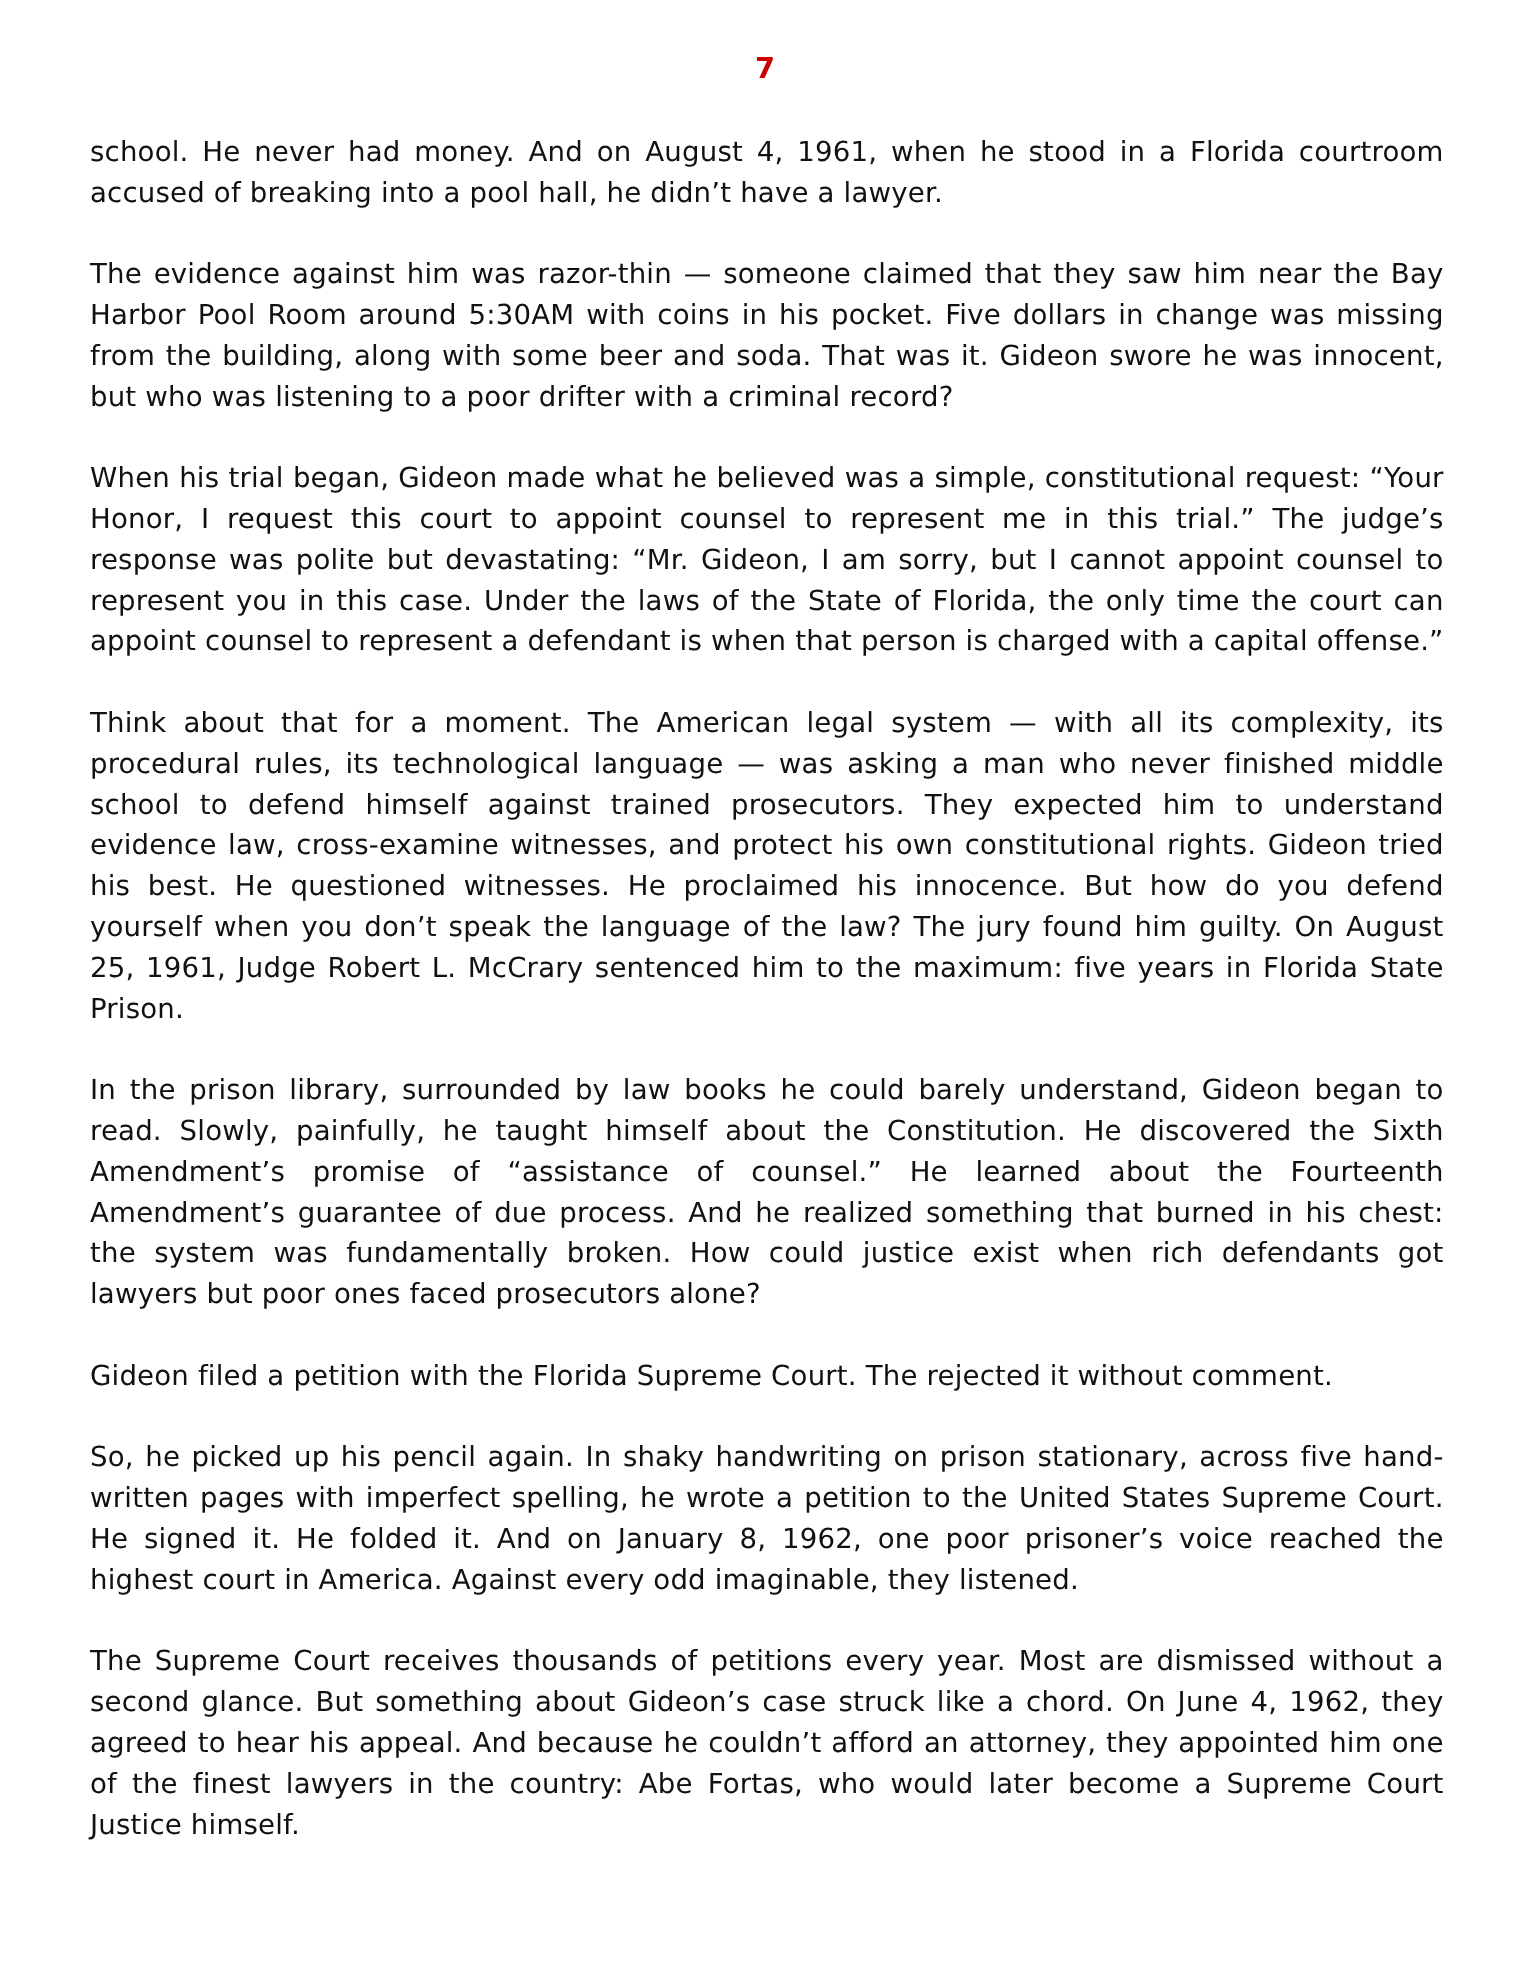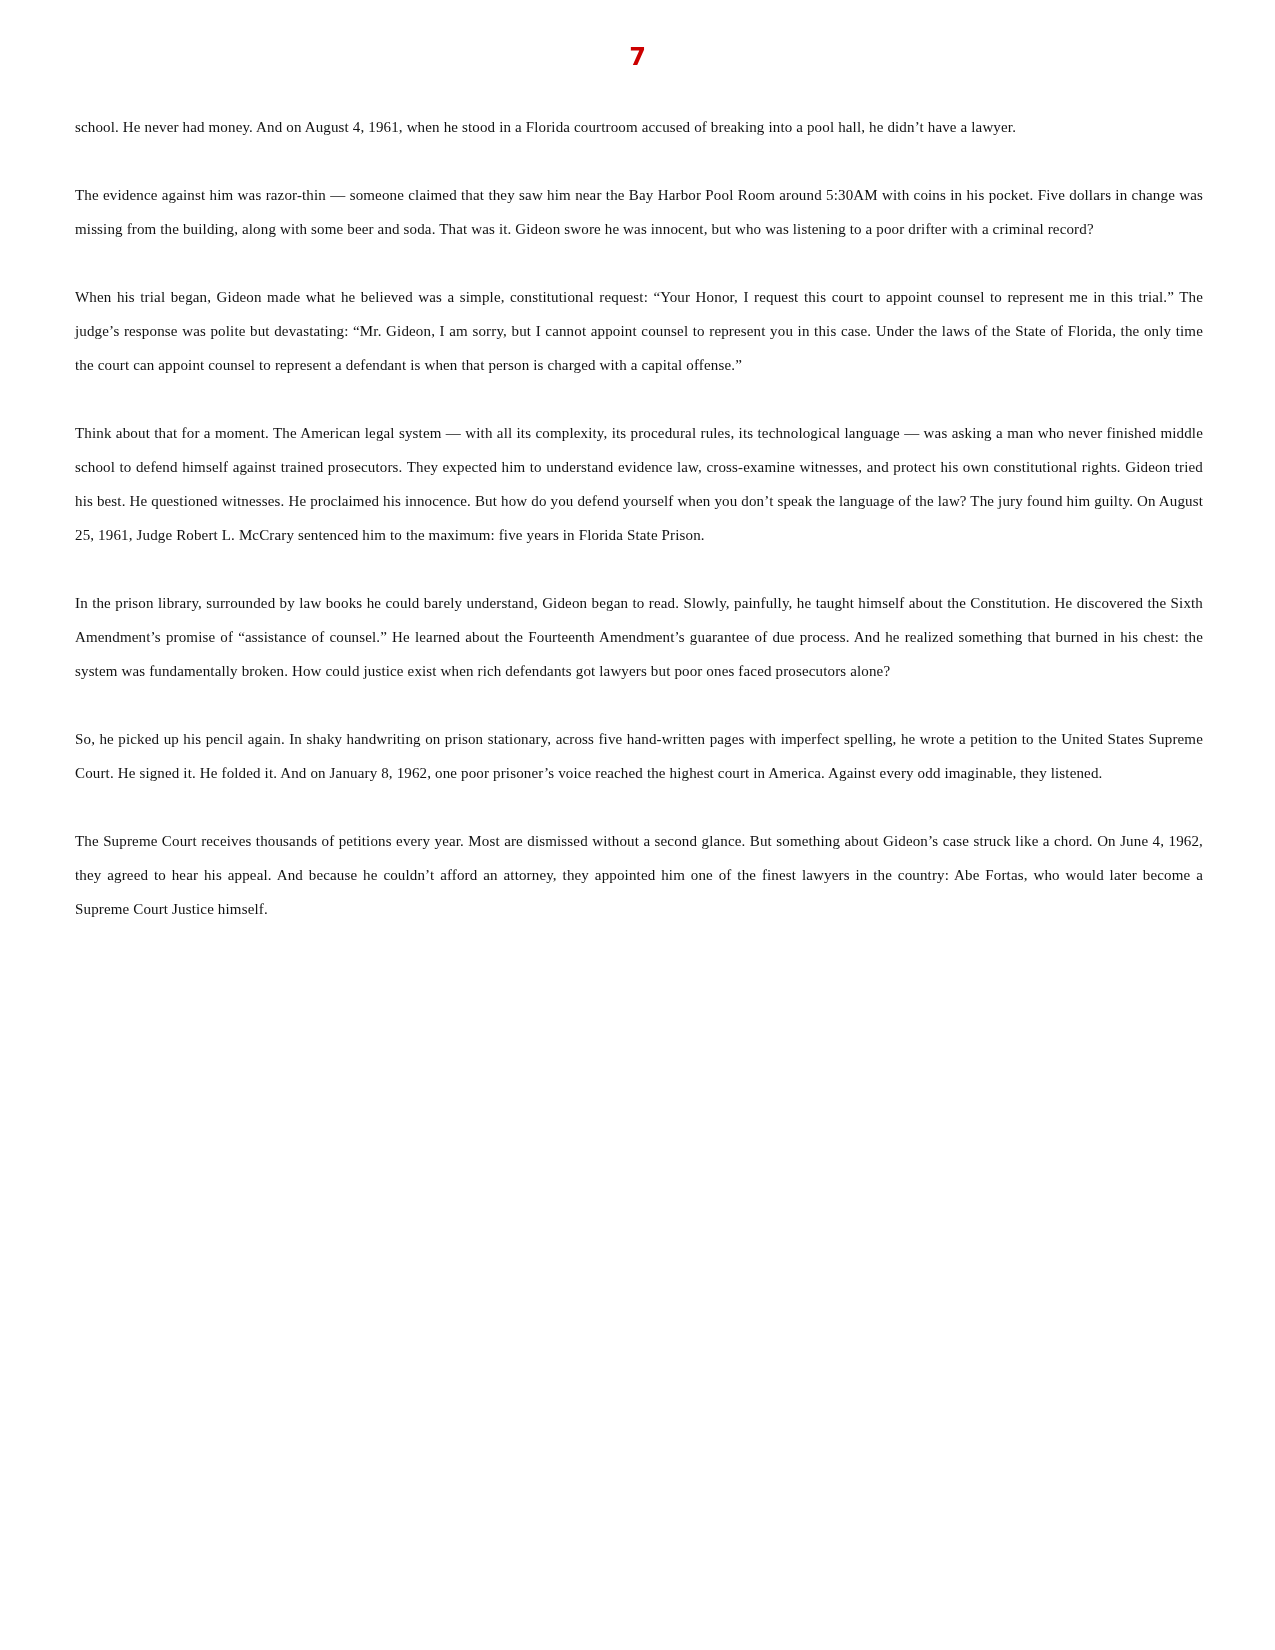--- a/index.html
+++ b/index.html
@@ -28,34 +28,34 @@
       line-height: 30px;
     }
     .content {
       position: absolute;
       top: 110px;
       left: 75px;
       width: 1128px;
     }
     .para {
       margin: 0 0 34px 0;
-      font-size: 15px;
+      font-size: 23px;
       line-height: 34px;
       text-align: justify;
       letter-spacing: 0.15px;
       word-spacing: 0px;
-      font-family: Liberation Serif, serif;
     }
   </style>
 </head>
 <body>
 
 <div class="page-number">7</div>
 
 <div class="content">
   <p class="para">school. He never had money. And on August 4, 1961, when he stood in a Florida courtroom accused of breaking into a pool hall, he didn’t have a lawyer.</p>
   <p class="para">The evidence against him was razor-thin — someone claimed that they saw him near the Bay Harbor Pool Room around 5:30AM with coins in his pocket. Five dollars in change was missing from the building, along with some beer and soda. That was it. Gideon swore he was innocent, but who was listening to a poor drifter with a criminal record?</p>
   <p class="para">When his trial began, Gideon made what he believed was a simple, constitutional request: “Your Honor, I request this court to appoint counsel to represent me in this trial.” The judge’s response was polite but devastating: “Mr. Gideon, I am sorry, but I cannot appoint counsel to represent you in this case. Under the laws of the State of Florida, the only time the court can appoint counsel to represent a defendant is when that person is charged with a capital offense.”</p>
   <p class="para">Think about that for a moment. The American legal system — with all its complexity, its procedural rules, its technological language — was asking a man who never finished middle school to defend himself against trained prosecutors. They expected him to understand evidence law, cross-examine witnesses, and protect his own constitutional rights. Gideon tried his best. He questioned witnesses. He proclaimed his innocence. But how do you defend yourself when you don’t speak the language of the law? The jury found him guilty. On August 25, 1961, Judge Robert L. McCrary sentenced him to the maximum: five years in Florida State Prison.</p>
   <p class="para">In the prison library, surrounded by law books he could barely understand, Gideon began to read. Slowly, painfully, he taught himself about the Constitution. He discovered the Sixth Amendment’s promise of “assistance of counsel.” He learned about the Fourteenth Amendment’s guarantee of due process. And he realized something that burned in his chest: the system was fundamentally broken. How could justice exist when rich defendants got lawyers but poor ones faced prosecutors alone?</p>
+  <p class="para">Gideon filed a petition with the Florida Supreme Court. The rejected it without comment.</p>
   <p class="para">So, he picked up his pencil again. In shaky handwriting on prison stationary, across five hand-written pages with imperfect spelling, he wrote a petition to the United States Supreme Court. He signed it. He folded it. And on January 8, 1962, one poor prisoner’s voice reached the highest court in America. Against every odd imaginable, they listened.</p>
   <p class="para">The Supreme Court receives thousands of petitions every year. Most are dismissed without a second glance. But something about Gideon’s case struck like a chord. On June 4, 1962, they agreed to hear his appeal. And because he couldn’t afford an attorney, they appointed him one of the finest lawyers in the country: Abe Fortas, who would later become a Supreme Court Justice himself.</p>
 </div>
 
 </body></html>

